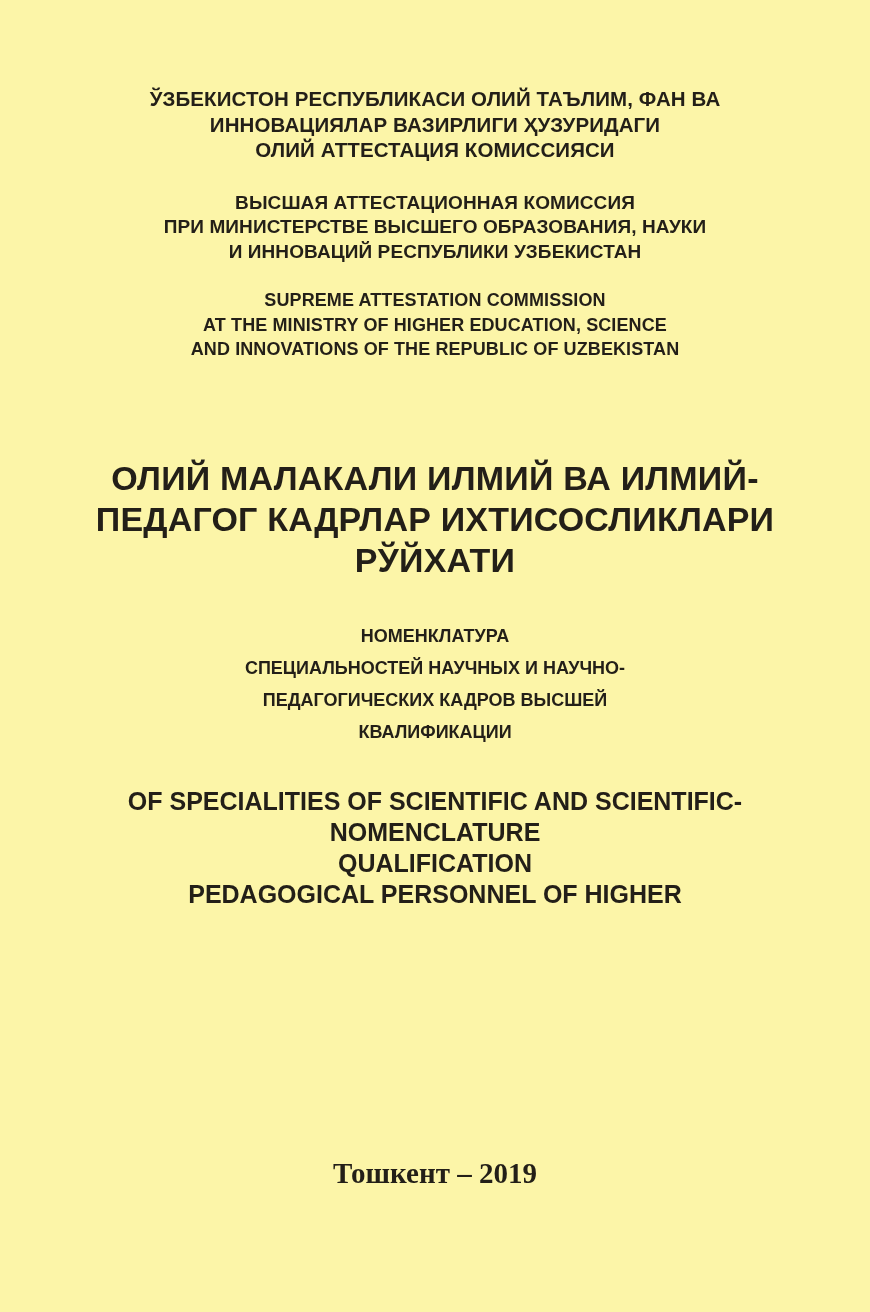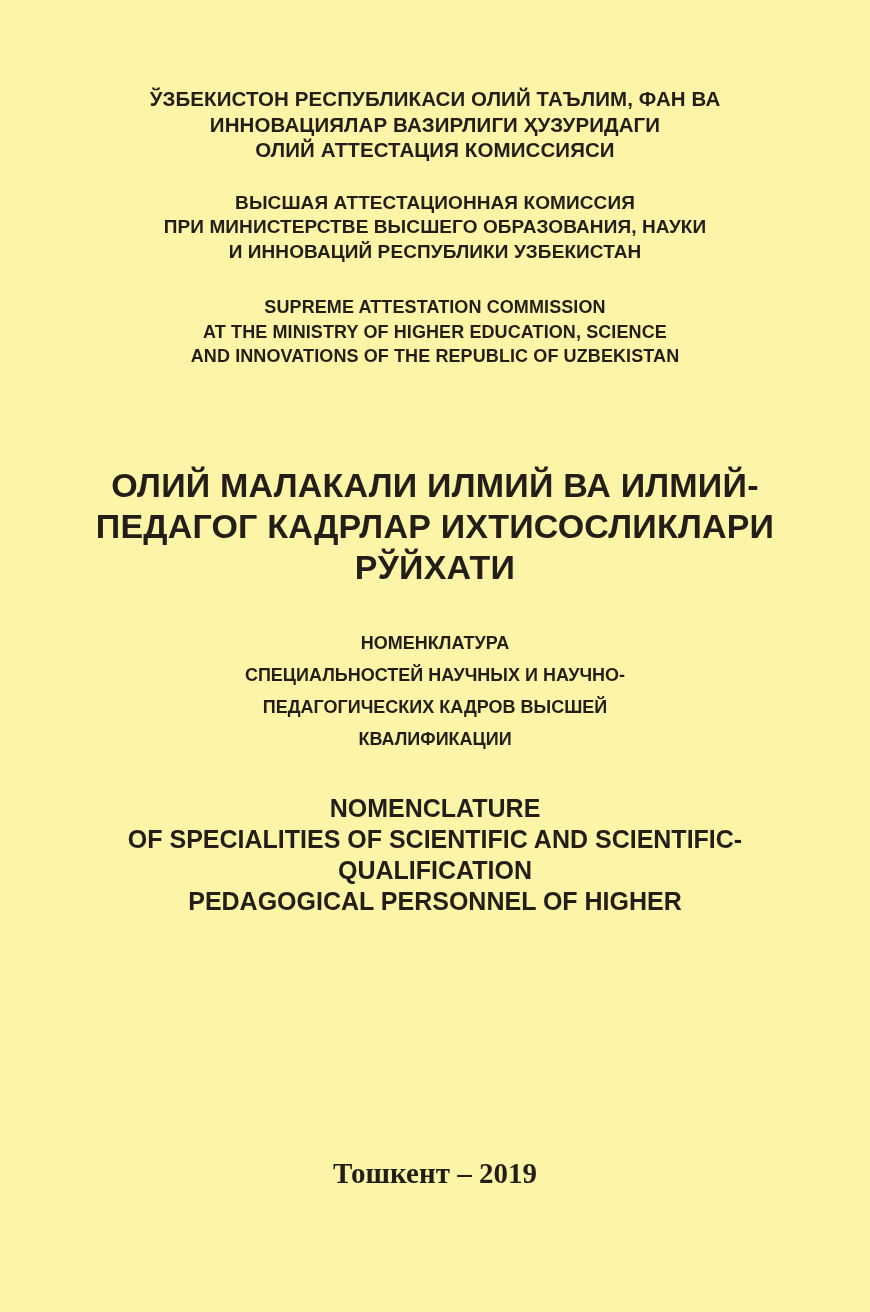--- a/index.html
+++ b/index.html
@@ -54,21 +54,21 @@
 
   .auth-ru {
     font-size: 19px;
     line-height: 24.5px;
     margin-top: 28px;
   }
 
   .auth-en {
     font-size: 18px;
     line-height: 24.5px;
-    margin-top: 31px;
+    margin-top: 24px;
   }
 
   
   .titles {
     width: 100%;
     text-align: center;
     margin-top: 96px;
   }
 
   .title-block {
@@ -150,22 +150,22 @@
     </div>
 
     <div class="title-block title-ru">
       <span class="ln">НОМЕНКЛАТУРА</span>
       <span class="ln">СПЕЦИАЛЬНОСТЕЙ НАУЧНЫХ И НАУЧНО-</span>
       <span class="ln">ПЕДАГОГИЧЕСКИХ КАДРОВ ВЫСШЕЙ</span>
       <span class="ln">КВАЛИФИКАЦИИ</span>
     </div>
 
     <div class="title-block title-en">
+      <span class="ln">OF SPECIALITIES OF SCIENTIFIC AND SCIENTIFIC-</span>
       <span class="ln">NOMENCLATURE</span>
-      <span class="ln">OF SPECIALITIES OF SCIENTIFIC AND SCIENTIFIC-</span>
       <span class="ln">QUALIFICATION</span>
       <span class="ln">PEDAGOGICAL PERSONNEL OF HIGHER</span>
     </div>
 
   </div>
 
   <div class="imprint">Тошкент – 2019</div>
 
 </div>
 

